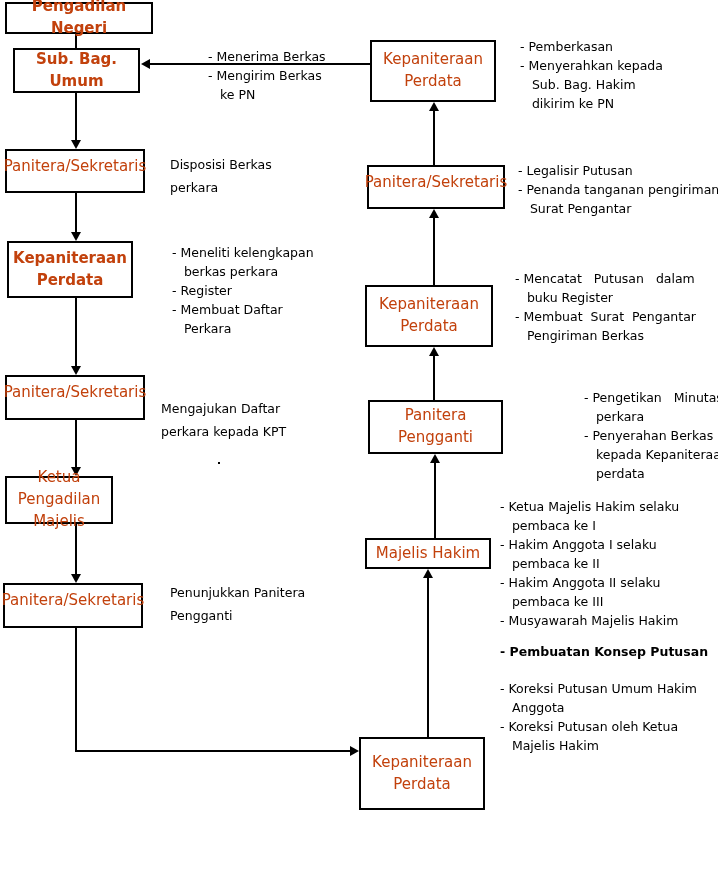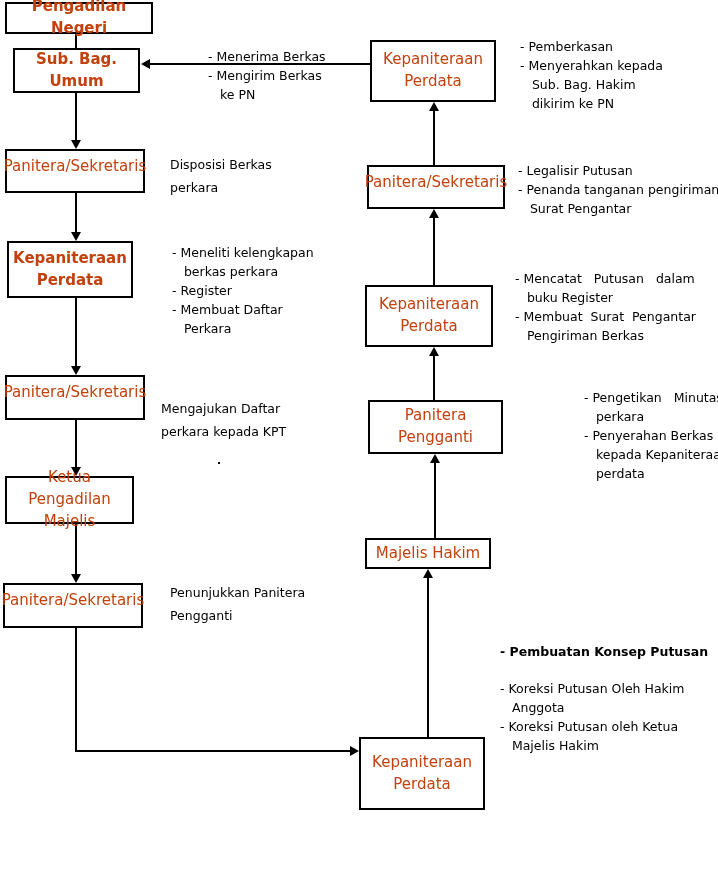--- a/index.html
+++ b/index.html
@@ -142,21 +142,21 @@
 
   <div class="box bold" style="left:7px; top:241px; width:126px; height:57px;">
     <span>Kepaniteraan</span>
     <span class="line2">Perdata</span>
   </div>
 
   <div class="box" style="left:5px; top:375px; width:140px; height:45px; justify-content:flex-start; padding-top:5px;">
     <span>Panitera/Sekretaris</span>
   </div>
 
-  <div class="box" style="left:5px; top:476px; width:129px; height:48px;">
+  <div class="box" style="left:5px; top:476px; width:108px; height:48px;">
     <span>Ketua</span>
     <span class="line2">Pengadilan Majelis</span>
   </div>
 
   <div class="box" style="left:3px; top:583px; width:140px; height:45px; justify-content:flex-start; padding-top:5px;">
     <span>Panitera/Sekretaris</span>
   </div>
 
   <div class="box" style="left:359px; top:737px; width:126px; height:73px;">
     <span>Kepaniteraan</span>
@@ -208,19 +208,26 @@
 - Membuat  Surat  Pengantar
    Pengiriman Berkas</div>
   <div class="note" style="left:518px; top:161px;">- Legalisir Putusan
 - Penanda tanganan pengiriman
    Surat Pengantar</div>
   <div class="note" style="left:544px; top:388px;margin-left:40px;">- Pengetikan   Minutasi
    perkara
 - Penyerahan Berkas
    kepada Kepaniteraan
    perdata</div>
+  <div class="note" style="left:500px; top:497px;">- Ketua Majelis Hakim selaku
+   pembaca ke I
+- Hakim Anggota I selaku
+   pembaca ke II
+- Hakim Anggota II selaku
+   pembaca ke III
+- Musyawarah Majelis Hakim</div>
   <div class="note" style="left:500px; top:642px;font-weight:bold;">- Pembuatan Konsep Putusan</div>
-  <div class="note" style="left:500px; top:679px;">- Koreksi Putusan Oleh Hakim
+  <div class="note" style="left:500px; top:679px;">- Koreksi Putusan Umum Hakim
    Anggota
 - Koreksi Putusan oleh Ketua
    Majelis Hakim</div>
 
 </div>
 
 </body></html>

